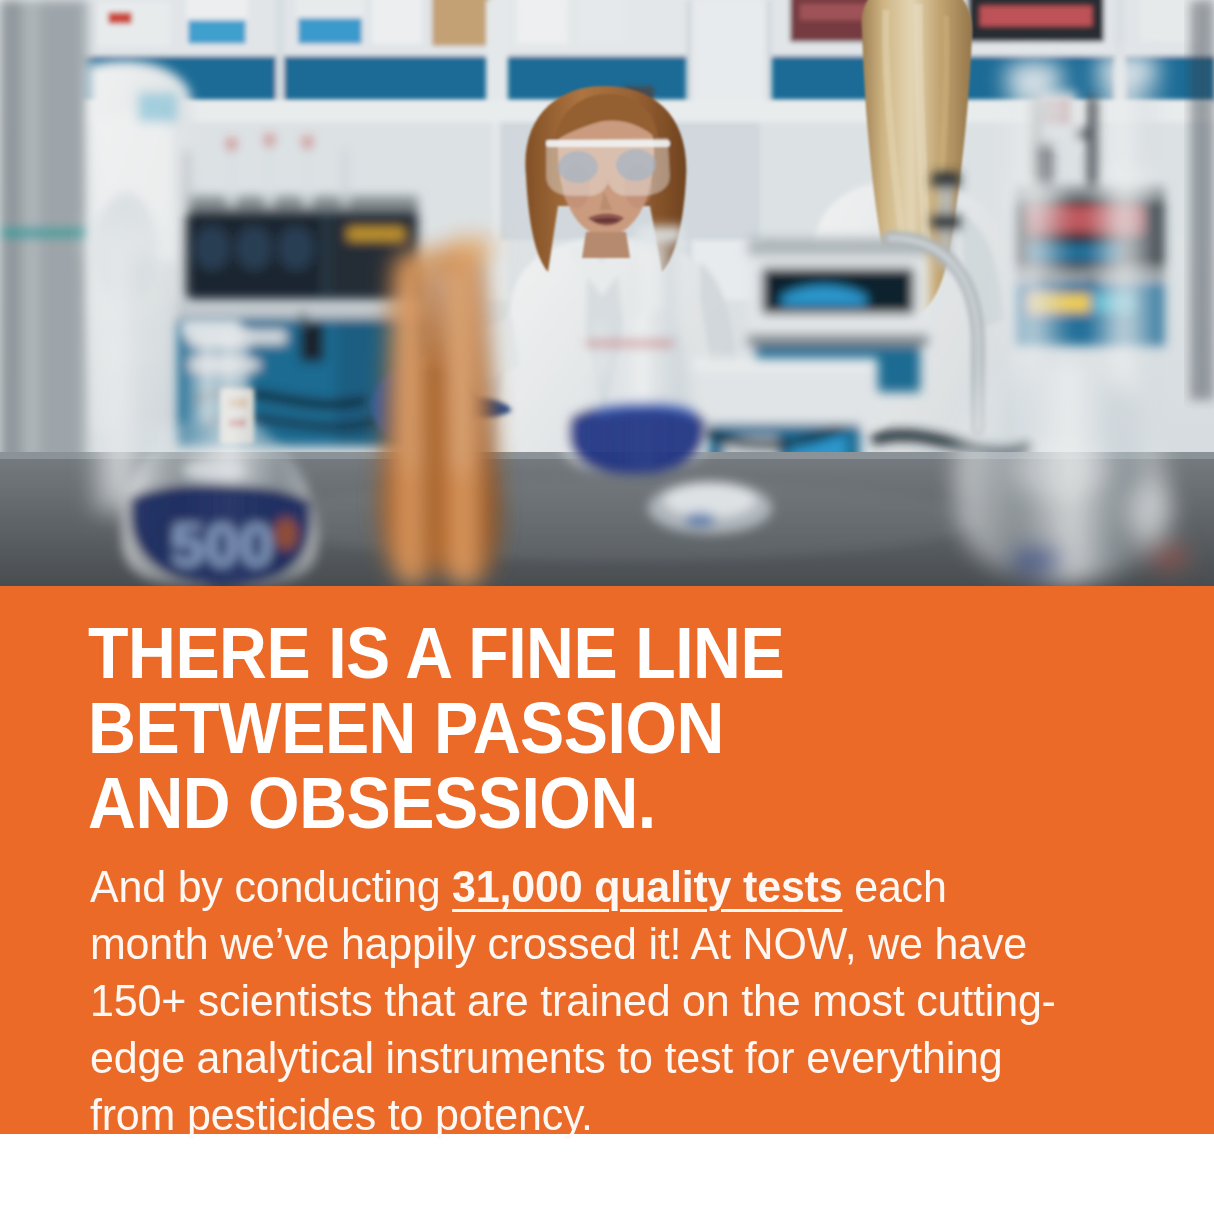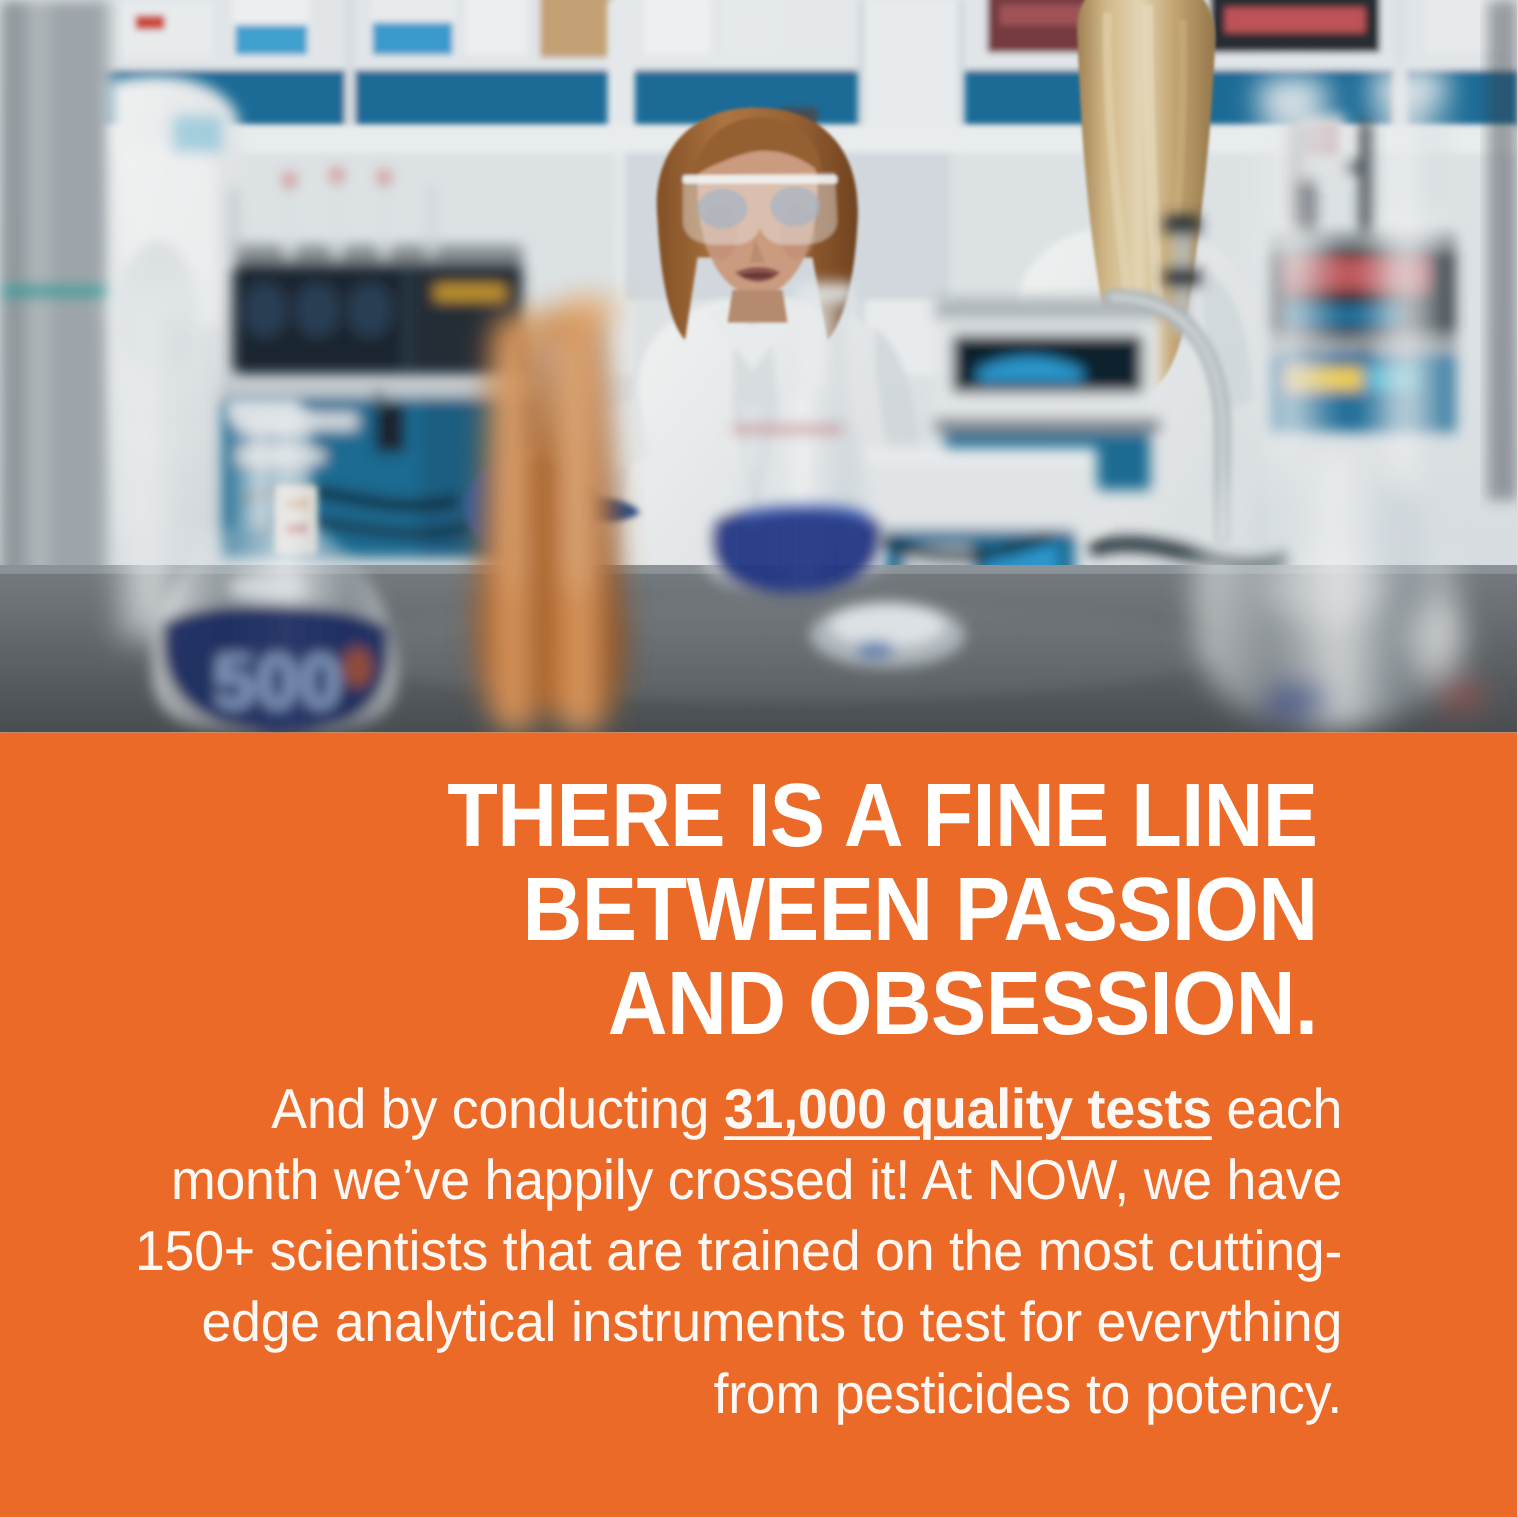--- a/index.html
+++ b/index.html
@@ -36,23 +36,22 @@
     width: 1214px;
     height: 586px;
   }
 
   
   .orange-panel {
     position: absolute;
     left: 0;
     top: 586px;
     width: 1214px;
-    height: 628px;
+    height: 548px;
     background: #eb6a28;
-    text-align: right;
   }
 
   .headline {
     position: absolute;
     left: 88px;
     top: 30px;
     width: 1050px;
     margin: 0;
     color: #ffffff;
     font-family: "Liberation Sans", sans-serif;

